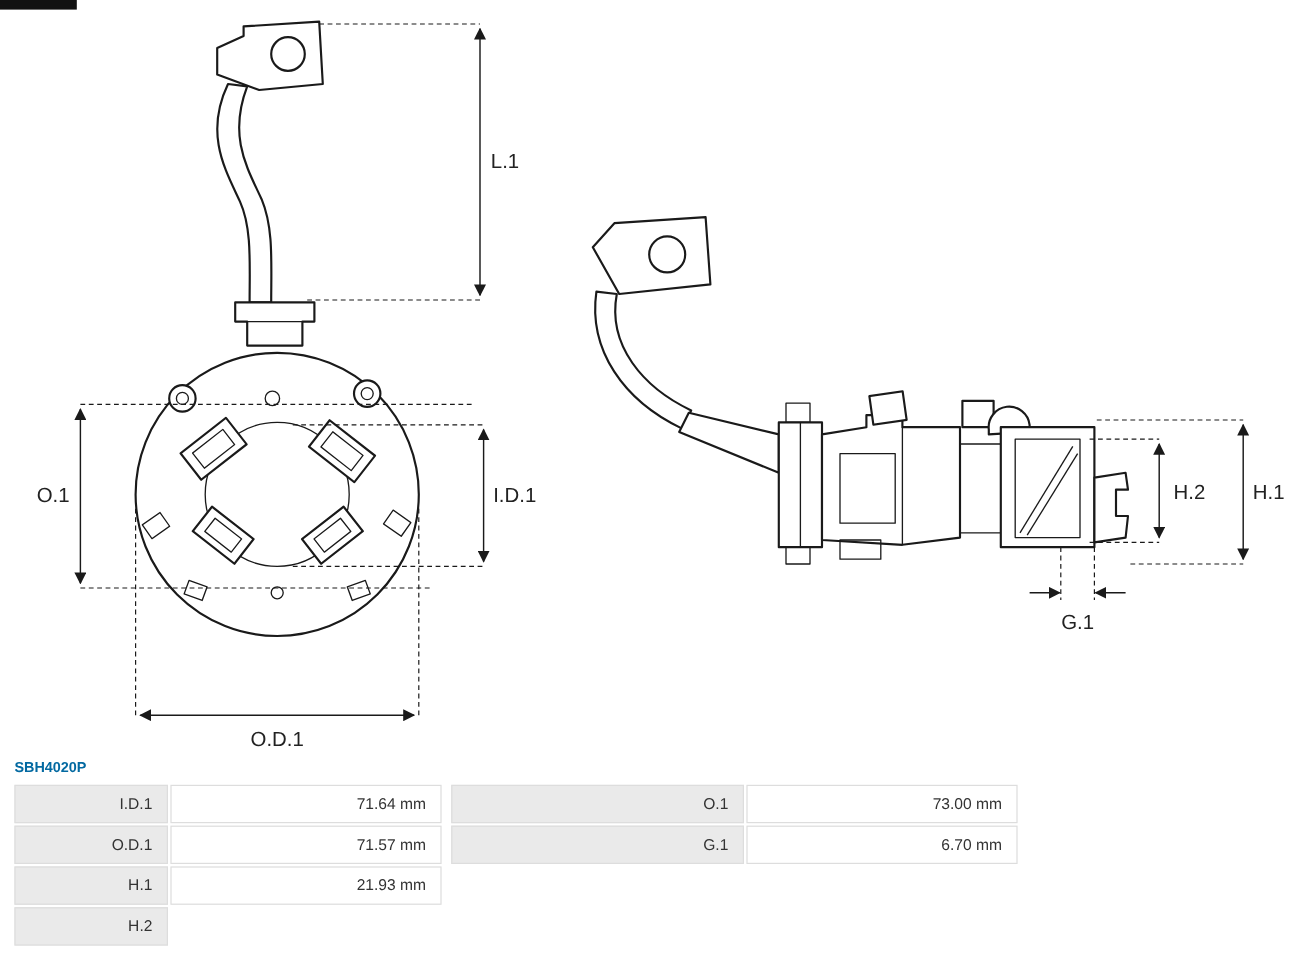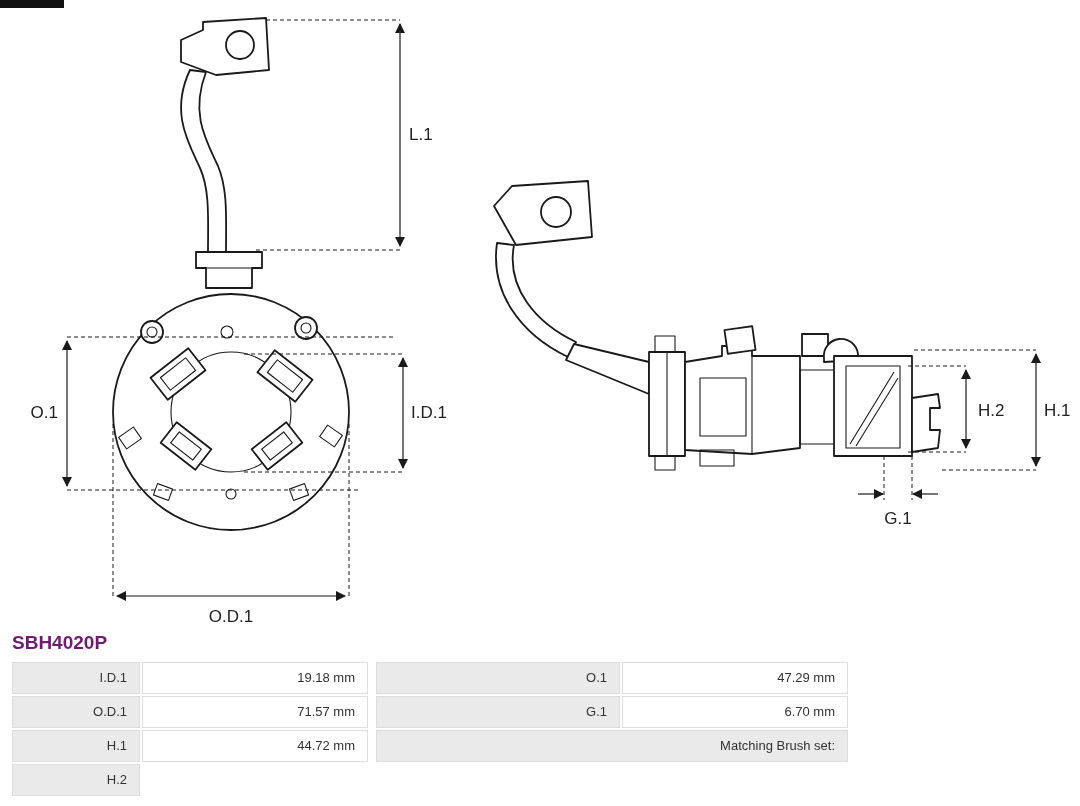--- a/index.html
+++ b/index.html
@@ -6,21 +6,21 @@
   body{width:1080px;height:806px;overflow:hidden;font-family:"Liberation Sans",sans-serif;}
   .page{position:relative;width:860px;height:806px;}
   .topbar{position:absolute;top:0;left:0;width:64px;height:8px;background:#111;}
   .drawing{position:relative;width:1080px;height:628px;}
   .drawing svg{display:block;}
   .part{fill:#fff;stroke:#1a1a1a;stroke-width:1.8;stroke-linejoin:round;}
   .thin{fill:none;stroke:#1a1a1a;stroke-width:1.1;stroke-linejoin:round;}
   .dash{fill:none;stroke:#1a1a1a;stroke-width:1;stroke-dasharray:4 3;}
   .dim{stroke:#1a1a1a;stroke-width:1.2;}
   .lbl{font:17px "Liberation Sans",sans-serif;fill:#222;}
-  .product-code{margin:4px 0 8px 12px;font-size:19px;font-weight:600;color:#701a75;}
+  .product-code{margin:4px 0 8px 12px;font-size:12px;font-weight:600;color:#0369a1;}
   .spec-table{margin:0 12px;}
   .row{display:flex;gap:2px;margin-bottom:2px;}
   .cell{box-sizing:border-box;border:1px solid #ddd;padding:7px 12px;font-size:13px;color:#333;text-align:right;background:#fff;min-height:32px;}
   .cell.label{background:#eaeaea;width:128px;}
   .cell.value{width:226px;}
   .cell.wide{flex:1;}
   .cell.hidden{visibility:hidden;}
   .gap{width:4px;}
 </style>
 </head>
@@ -166,39 +166,38 @@
       </g>
     </svg>
   </div>
 
   <div class="product-code">SBH4020P</div>
 
   <div class="spec-table">
 
     <div class="row">
       <div class="cell label">I.D.1</div>
-      <div class="cell value">19.18 mm</div>
+      <div class="cell value">71.64 mm</div>
       <div class="gap"></div>
       <div class="cell label wide">O.1</div>
-      <div class="cell value">47.29 mm</div>
+      <div class="cell value">73.00 mm</div>
     </div>
 
     <div class="row">
       <div class="cell label">O.D.1</div>
       <div class="cell value">71.57 mm</div>
       <div class="gap"></div>
       <div class="cell label wide">G.1</div>
       <div class="cell value">6.70 mm</div>
     </div>
 
     <div class="row">
       <div class="cell label">H.1</div>
-      <div class="cell value">44.72 mm</div>
-      <div class="gap"></div>
-      <div class="cell label wide">Matching Brush set:</div>
+      <div class="cell value">21.93 mm</div>
+      <div class="gap"></div>
     </div>
 
     <div class="row">
       <div class="cell label">H.2</div>
       <div class="gap"></div>
       <div class="cell label wide hidden"></div>
       <div class="cell value hidden"></div>
     </div>
 
   </div>

